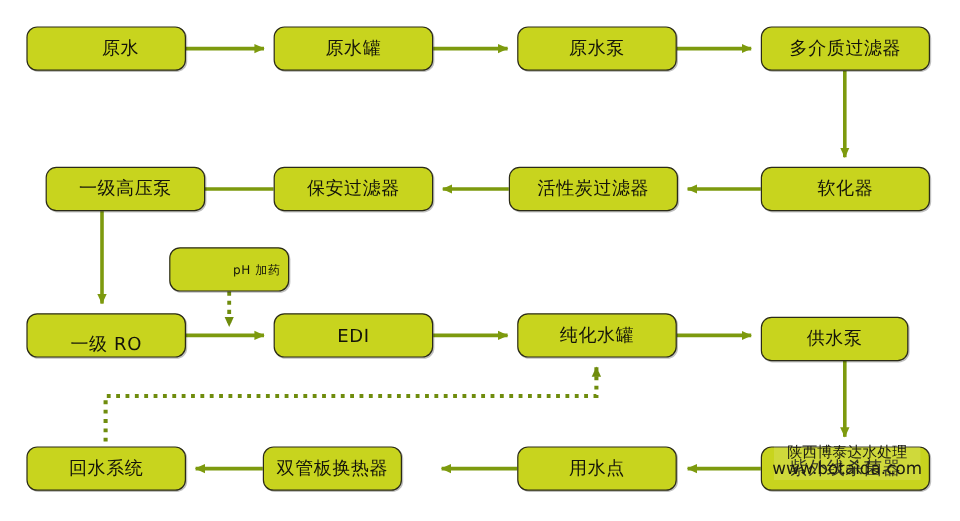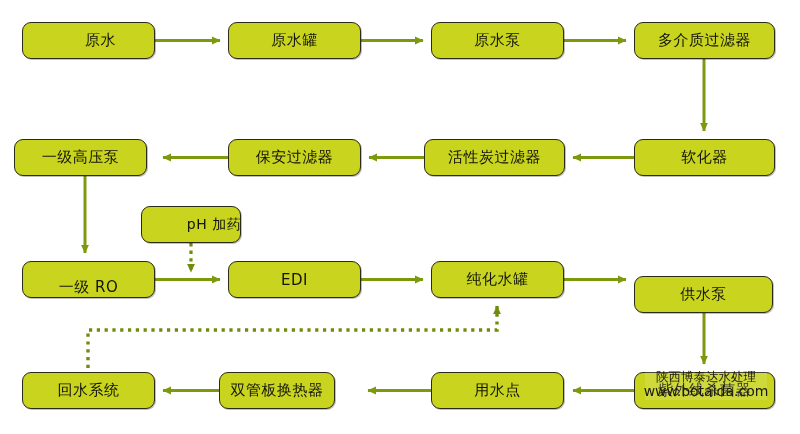--- a/index.html
+++ b/index.html
@@ -34,21 +34,21 @@
     align-items: center;
     justify-content: center;
     color: #14140a;
     font-size: 15px;
     letter-spacing: 0.5px;
     white-space: nowrap;
     z-index: 3;
     box-shadow: 1px 1px 0 rgba(0,0,0,0.25);
   }
   .node.small {
-    font-size: 14px;
+    font-size: 10px;
     padding-left: 46px;
   }
   .watermark {
     position: absolute;
     z-index: 6;
     display: flex;
     flex-direction: column;
     align-items: center;
     justify-content: center;
     line-height: 1.12;
@@ -135,41 +135,41 @@
   </div>
 
   <div class="node" style="left:424px;top:139px;width:141px;height:37px;">
     <span>活性炭过滤器</span>
   </div>
 
   <div class="node" style="left:228px;top:139px;width:133px;height:37px;">
     <span>保安过滤器</span>
   </div>
 
-  <div class="node" style="left:14px;top:139px;width:133px;height:37px;">
+  <div class="node" style="left:38px;top:139px;width:133px;height:37px;">
     <span>一级高压泵</span>
   </div>
 
   <div class="node small" style="left:141px;top:206px;width:100px;height:37px;">
     <span>pH 加药</span>
   </div>
 
   <div class="node" style="left:22px;top:261px;width:133px;height:37px;align-items:flex-end;">
     <span>一级 RO</span>
   </div>
 
   <div class="node" style="left:228px;top:261px;width:133px;height:37px;">
     <span>EDI</span>
   </div>
 
   <div class="node" style="left:431px;top:261px;width:133px;height:37px;">
     <span>纯化水罐</span>
   </div>
 
-  <div class="node" style="left:634px;top:276px;width:139px;height:37px;">
+  <div class="node" style="left:634px;top:264px;width:123px;height:37px;">
     <span>供水泵</span>
   </div>
 
   <div class="node" style="left:634px;top:372px;width:141px;height:37px;">
     <span>紫外线杀菌器</span>
   </div>
 
   <div class="node" style="left:431px;top:372px;width:133px;height:37px;">
     <span>用水点</span>
   </div>

